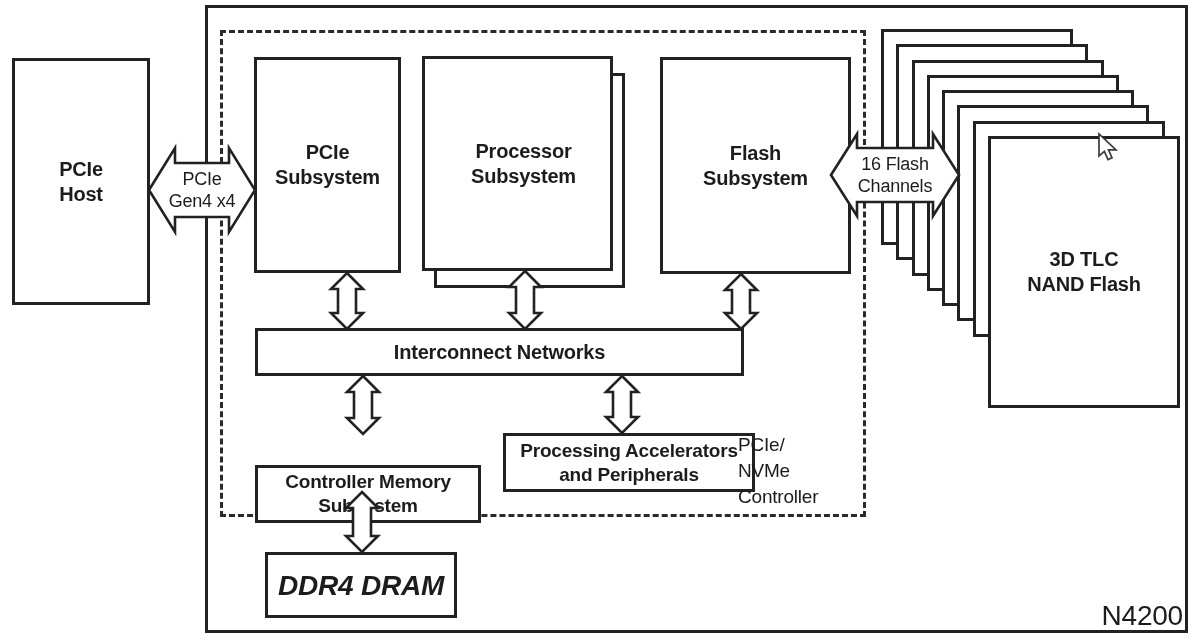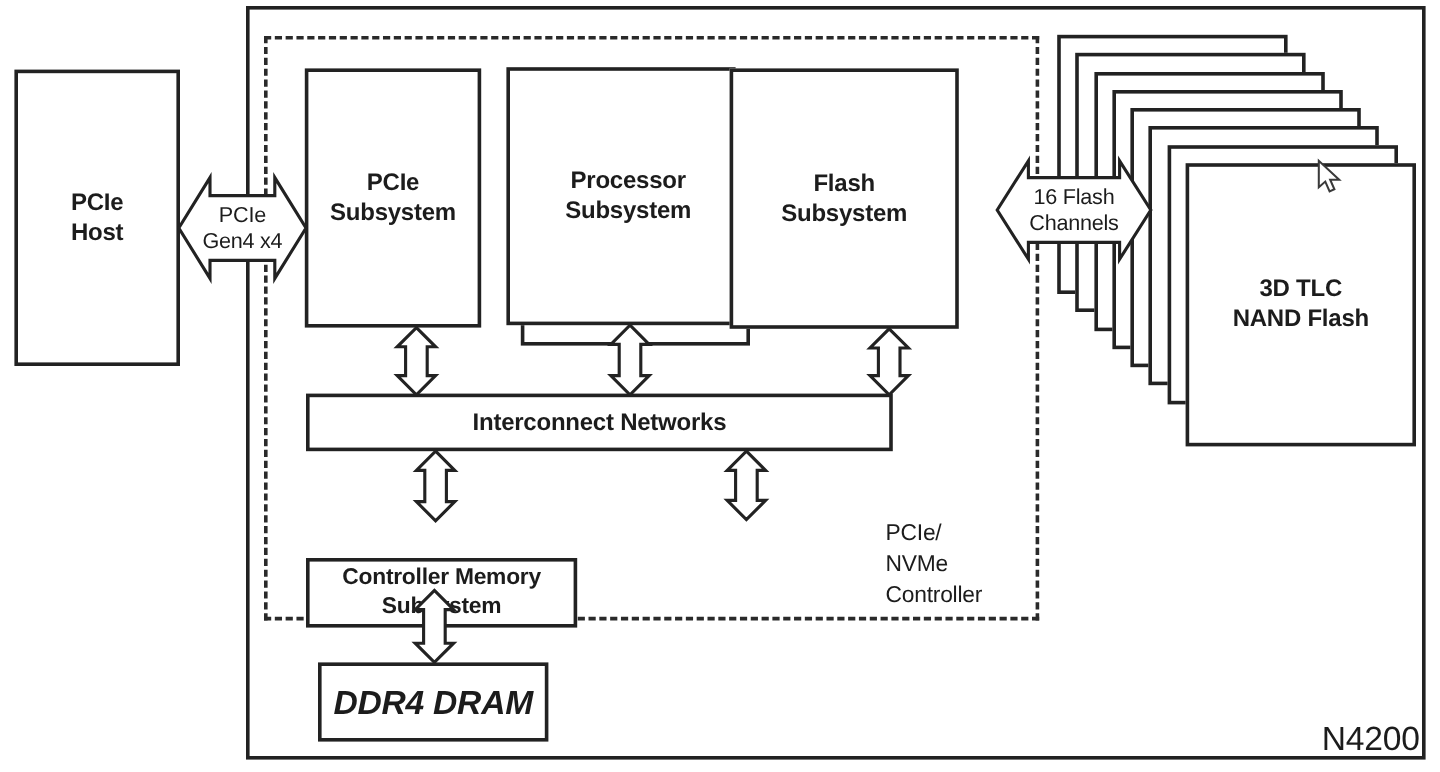--- a/index.html
+++ b/index.html
@@ -40,55 +40,59 @@
 
   <div class="box dashed-box" style="left:220px; top:30px; width:646px; height:487px;"></div>
 
   <div class="box nand" style="left:881px; top:29px;  width:192px; height:216px;"></div>
   <div class="box nand" style="left:896px; top:44px;  width:192px; height:216px;"></div>
   <div class="box nand" style="left:912px; top:60px;  width:192px; height:216px;"></div>
   <div class="box nand" style="left:927px; top:75px;  width:192px; height:216px;"></div>
   <div class="box nand" style="left:942px; top:90px;  width:192px; height:216px;"></div>
   <div class="box nand" style="left:957px; top:105px; width:192px; height:216px;"></div>
   <div class="box nand" style="left:973px; top:121px; width:192px; height:216px;"></div>
-  <div class="box nand" style="left:988px; top:136px; width:192px; height:236px;">
+  <div class="box nand" style="left:988px; top:136px; width:192px; height:272px;">
     <span class="blabel">3D TLC
 NAND Flash</span>
   </div>
 
   <div class="box node" style="left:12px; top:58px; width:138px; height:247px;">
     <span class="blabel">PCIe
 Host</span>
   </div>
 
   <div class="box node" style="left:254px; top:57px; width:147px; height:216px;">
     <span class="blabel">PCIe
 Subsystem</span>
   </div>
 
   <div class="box node" style="left:434px; top:73px; width:191px; height:215px; z-index:2;"></div>
   <div class="box node" style="left:422px; top:56px; width:191px; height:215px;padding-left:12px;">
     <span class="blabel">Processor
 Subsystem</span>
   </div>
 
-  <div class="box node" style="left:608px; top:57px; width:191px; height:217px;">
+  <div class="box node" style="left:660px; top:57px; width:191px; height:217px;">
     <span class="blabel">Flash
 Subsystem</span>
   </div>
 
   <div class="box node" style="left:255px; top:328px; width:489px; height:48px;">
     <span class="blabel">Interconnect Networks</span>
   </div>
 
   <div class="box node" style="left:255px; top:434px; width:226px; height:58px;margin-top:31px;">
     <span class="blabel" style="font-size:19px; line-height:24px;">Controller Memory
 Subsystem</span>
   </div>
 
+  <div class="box node" style="left:503px; top:433px; width:252px; height:59px;">
+    <span class="blabel" style="font-size:19px; line-height:24px;">Processing Accelerators
+and Peripherals</span>
+  </div>
 
   <div class="box node" style="left:265px; top:552px; width:192px; height:66px;">
     <span class="blabel" style="font-size:28px;font-style:italic;">DDR4 DRAM</span>
   </div>
 
   <svg class="arrow-svg" style="left:148px; top:147px;" width="108" height="86">
     <polygon class="arrow-shape" points="1,43 27,1 27,16 81,16 81,1 107,43 81,85 81,70 27,70 27,85"></polygon>
   </svg>
   <div class="free-label" style="left:148px; top:168px; width:108px;">PCIe
 Gen4 x4</div>

